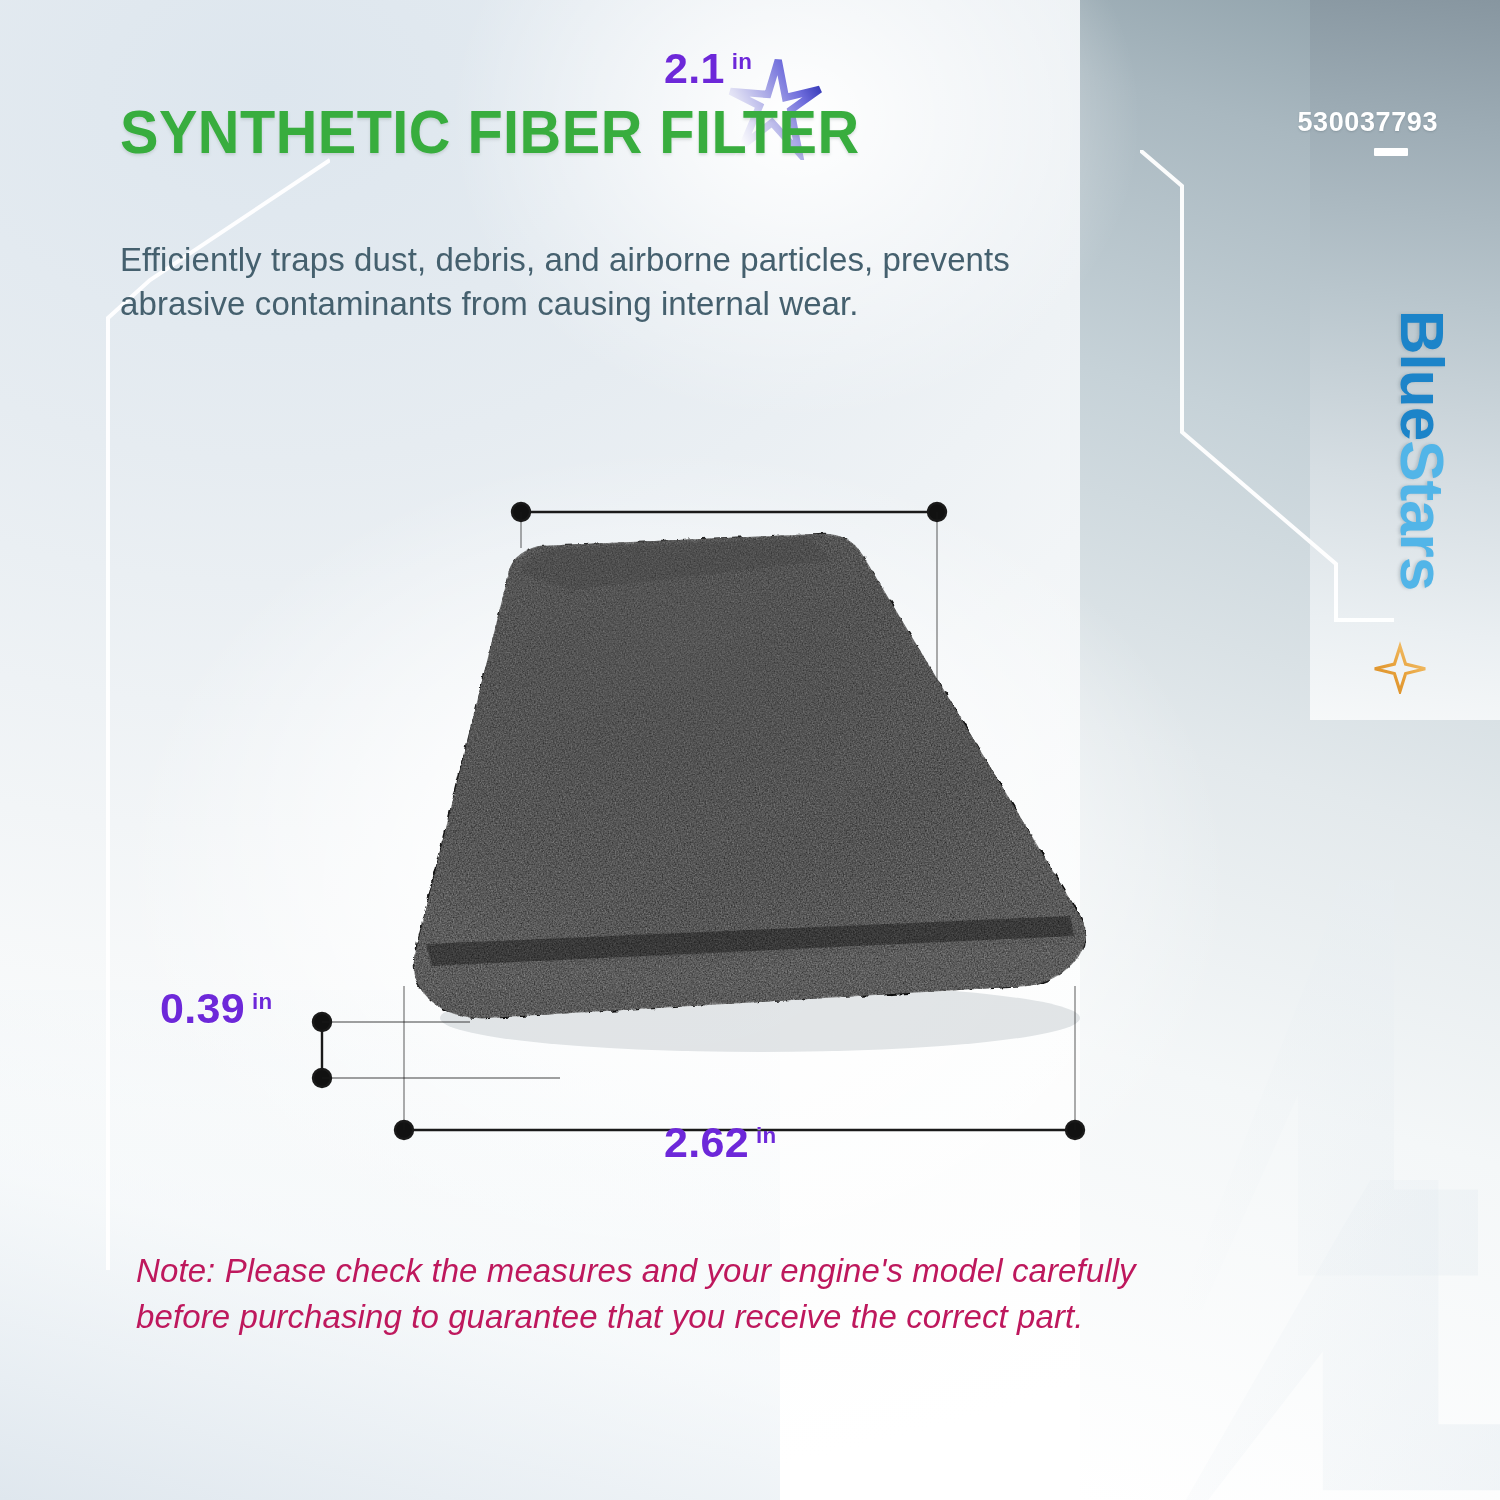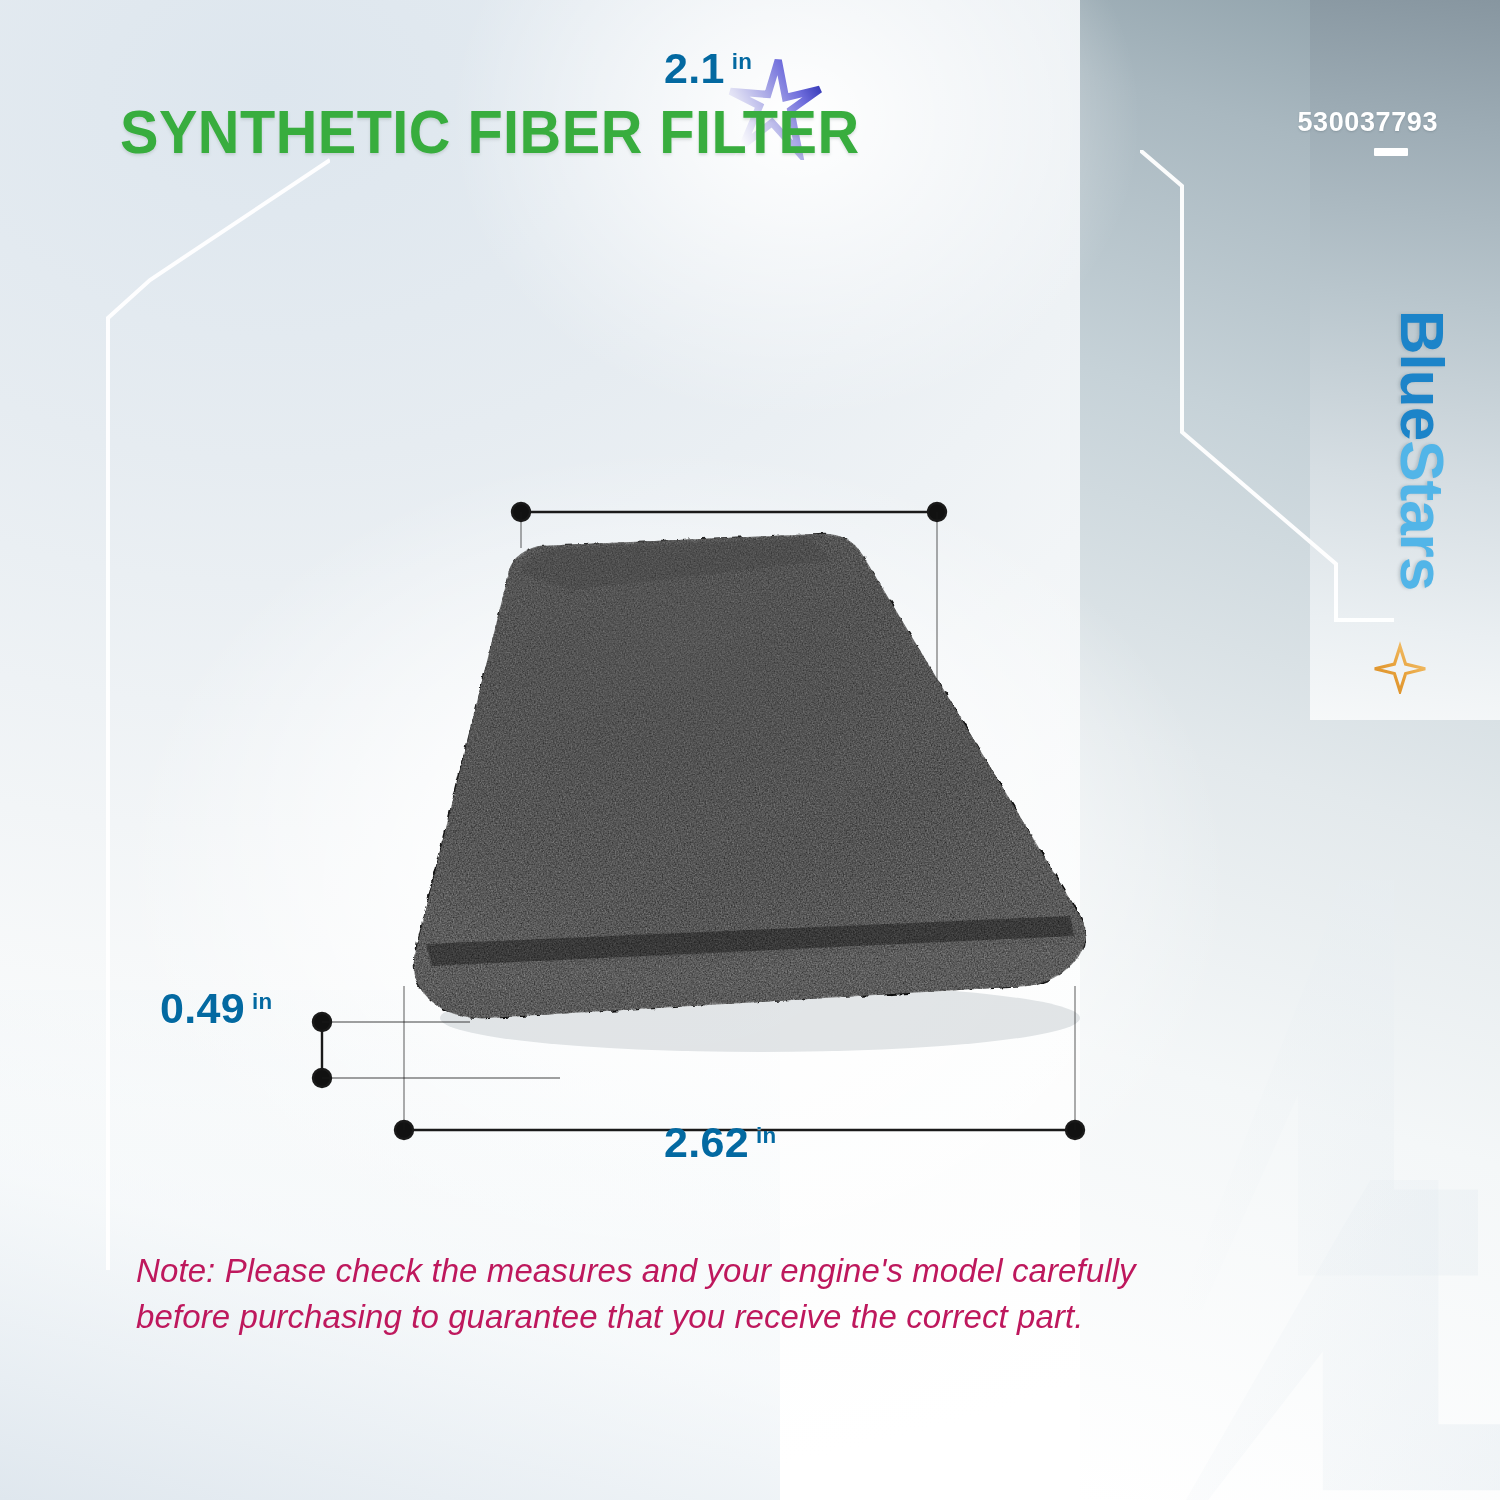--- a/index.html
+++ b/index.html
@@ -112,21 +112,21 @@
   #figure{ position:absolute; left:0; top:430px; width:1260px; height:800px; }
 
   #foam{
     position:absolute; left:380px; top:90px; width:720px; height:545px;
   }
 
   
   #dims{ position:absolute; left:0; top:0; width:1260px; height:800px; pointer-events:none; }
 
   .dim-label{
-    position:absolute; color:#0369a1; font-weight:700;
+    position:absolute; color:#6d28d9; font-weight:700;
     letter-spacing:.3px; white-space:nowrap;
     text-shadow:0 1px 1px rgba(255,255,255,.8);
   }
   .dim-label .unit{ font-size:.52em; font-weight:700; margin-left:7px; position:relative; top:-.62em; }
 
   #lbl-top   { left:664px; top:44px;  font-size:43px; }
   #lbl-left  { left:160px; top:984px; font-size:43px; }
   #lbl-bottom{ left:664px; top:1118px;font-size:43px; }
 
   
@@ -168,20 +168,21 @@
           <stop offset="74%" stop-color="#6f6ddc"></stop>
           <stop offset="100%" stop-color="#2a2fb0"></stop>
         </linearGradient>
       </defs>
       <path d="M56 4 L63 40 L96 32 L68 52 L76 93 L50 64 L22 86 L38 48 L10 34 L46 37 Z" fill="none" stroke="url(#gradStarTitle)" stroke-width="7" stroke-linejoin="miter"></path>
     </svg>
 
     <div id="title-sub">SYNTHETIC FIBER FILTER</div>
   </div>
 
+  <div id="desc">Efficiently traps dust, debris, and airborne particles, prevents abrasive contaminants from causing internal wear.</div>
 </div>
 
 <div id="part-number">530037793</div>
 <div id="part-dash"></div>
 
 <div id="brand-wrap">
   <div id="brand-text">
     <span class="brand-blue">Blue</span><span class="brand-stars">Stars</span>
   </div>
   <svg id="brand-star" viewBox="0 0 60 60">
@@ -279,19 +280,19 @@
       <line x1="404" y1="700" x2="404" y2="556" stroke-width="1.3" opacity=".55"></line>
       <line x1="1075" y1="700" x2="1075" y2="556" stroke-width="1.3" opacity=".55"></line>
     </g>
   </svg>
 </div>
 
 <div class="dim-label" id="lbl-top">
   <span>2.1</span><span class="unit">in</span>
 </div>
 <div class="dim-label" id="lbl-left">
-  <span>0.49</span><span class="unit">in</span>
+  <span>0.39</span><span class="unit">in</span>
 </div>
 <div class="dim-label" id="lbl-bottom">
   <span>2.62</span><span class="unit">in</span>
 </div>
 
 <div id="note">Note: Please check the measures and your engine's model carefully before purchasing to guarantee that you receive the correct part.</div>
 
 </body></html>

